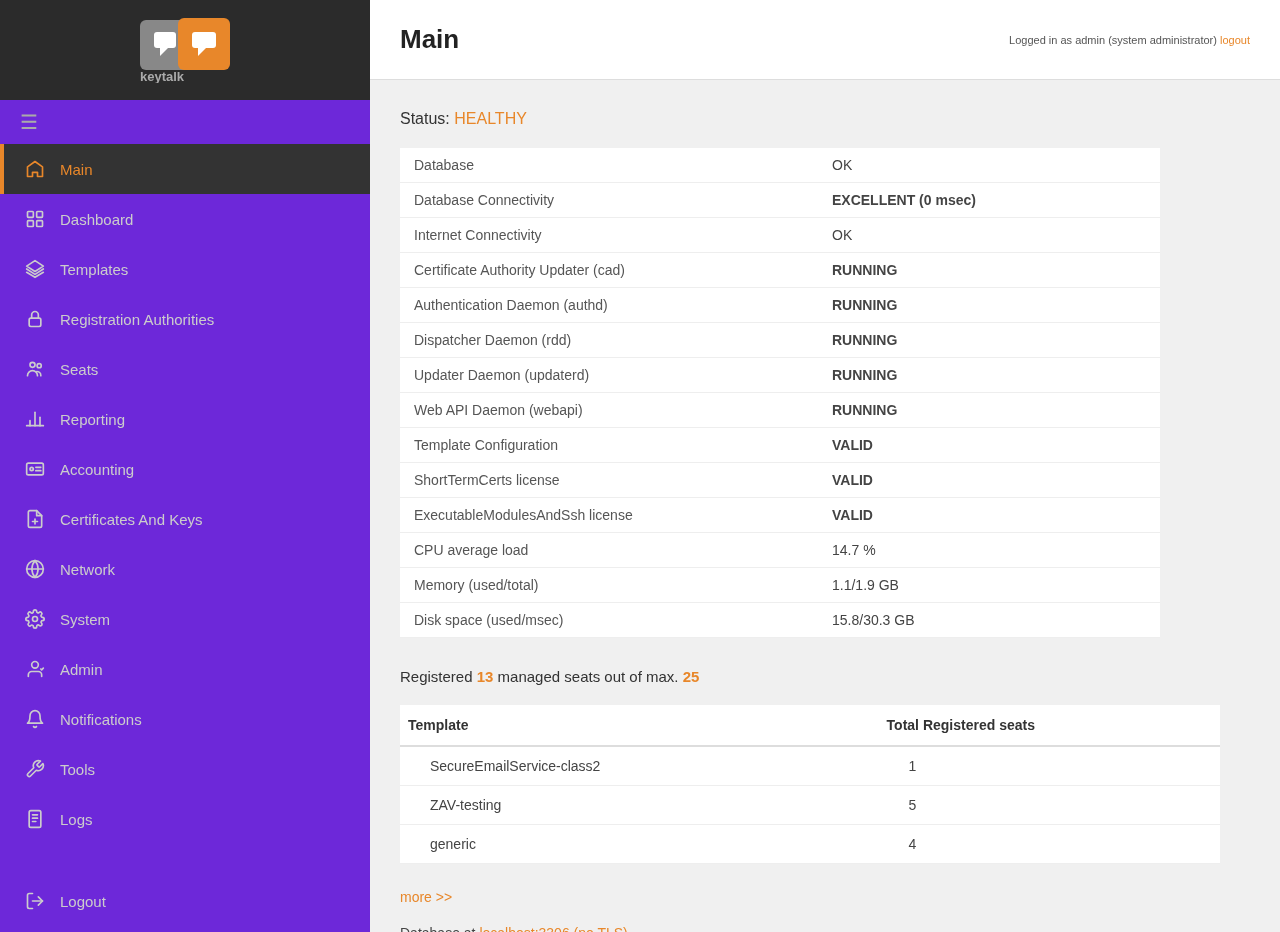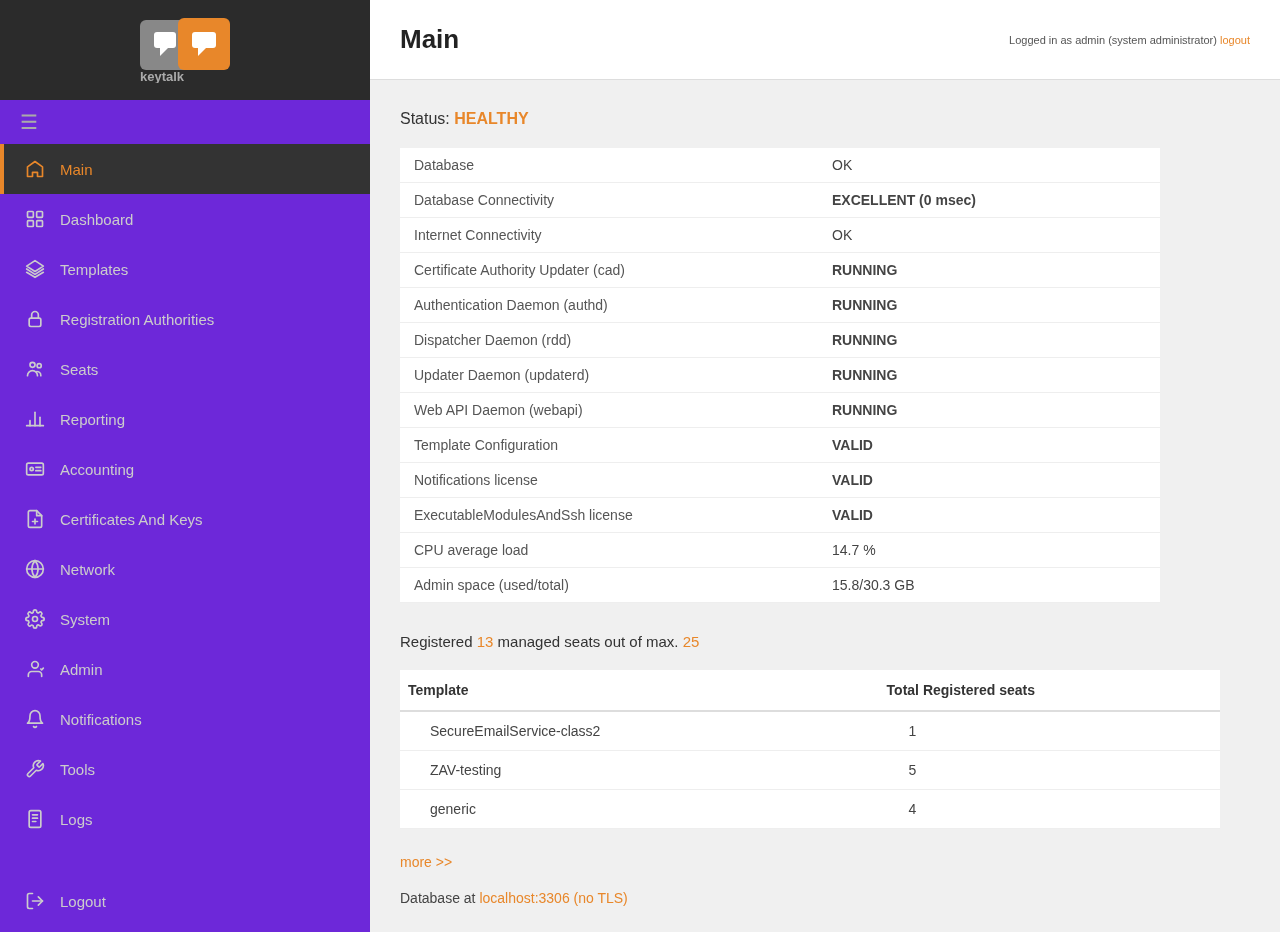--- a/index.html
+++ b/index.html
@@ -131,21 +131,21 @@
     }
 
     .status-line {
       font-size: 16px;
       margin-bottom: 20px;
       color: #333;
     }
 
     .status-healthy {
       color: #e8872a;
-      font-weight: bold;
+      font-weight: normal;
     }
 
     .status-table {
       width: 100%;
       max-width: 760px;
       border-collapse: collapse;
       background: #fff;
       margin-bottom: 30px;
     }
 
@@ -164,21 +164,21 @@
     .val-ok { color: #444; }
     .val-green { color: #2a9d2a; font-weight: bold; }
     .val-orange { color: #e8872a; }
 
     .registered-line {
       font-size: 15px;
       margin-bottom: 20px;
       color: #333;
     }
 
-    .registered-line .num-orange { color: #e8872a; font-weight: normal; }
+    .registered-line .num-orange { color: #e8872a; font-weight: bold; }
 
     .seats-table {
       width: 100%;
       max-width: 820px;
       border-collapse: collapse;
       background: #fff;
       margin-bottom: 24px;
     }
 
     .seats-table th {
@@ -453,33 +453,37 @@
           </tr>
           <tr>
             <td>Web API Daemon (webapi)</td>
             <td class="val-green">RUNNING</td>
           </tr>
           <tr>
             <td>Template Configuration</td>
             <td class="val-green">VALID</td>
           </tr>
           <tr>
-            <td>Notifications license</td>
+            <td>ShortTermCerts license</td>
             <td class="val-green">VALID</td>
           </tr>
           <tr>
             <td>ExecutableModulesAndSsh license</td>
             <td class="val-green">VALID</td>
           </tr>
           <tr>
             <td>CPU average load</td>
             <td class="val-orange">14.7 %</td>
           </tr>
           <tr>
-            <td>Admin space (used/total)</td>
+            <td>Memory (used/total)</td>
+            <td class="val-orange">1.1/1.9 GB</td>
+          </tr>
+          <tr>
+            <td>Disk space (used/msec)</td>
             <td class="val-orange">15.8/30.3 GB</td>
           </tr>
         </tbody>
     </table>
 
     <div class="registered-line">
       <span>Registered </span><span class="num-orange">13</span><span> managed seats out of max. </span><span class="num-orange">25</span>
     </div>
 
     <table class="seats-table">

